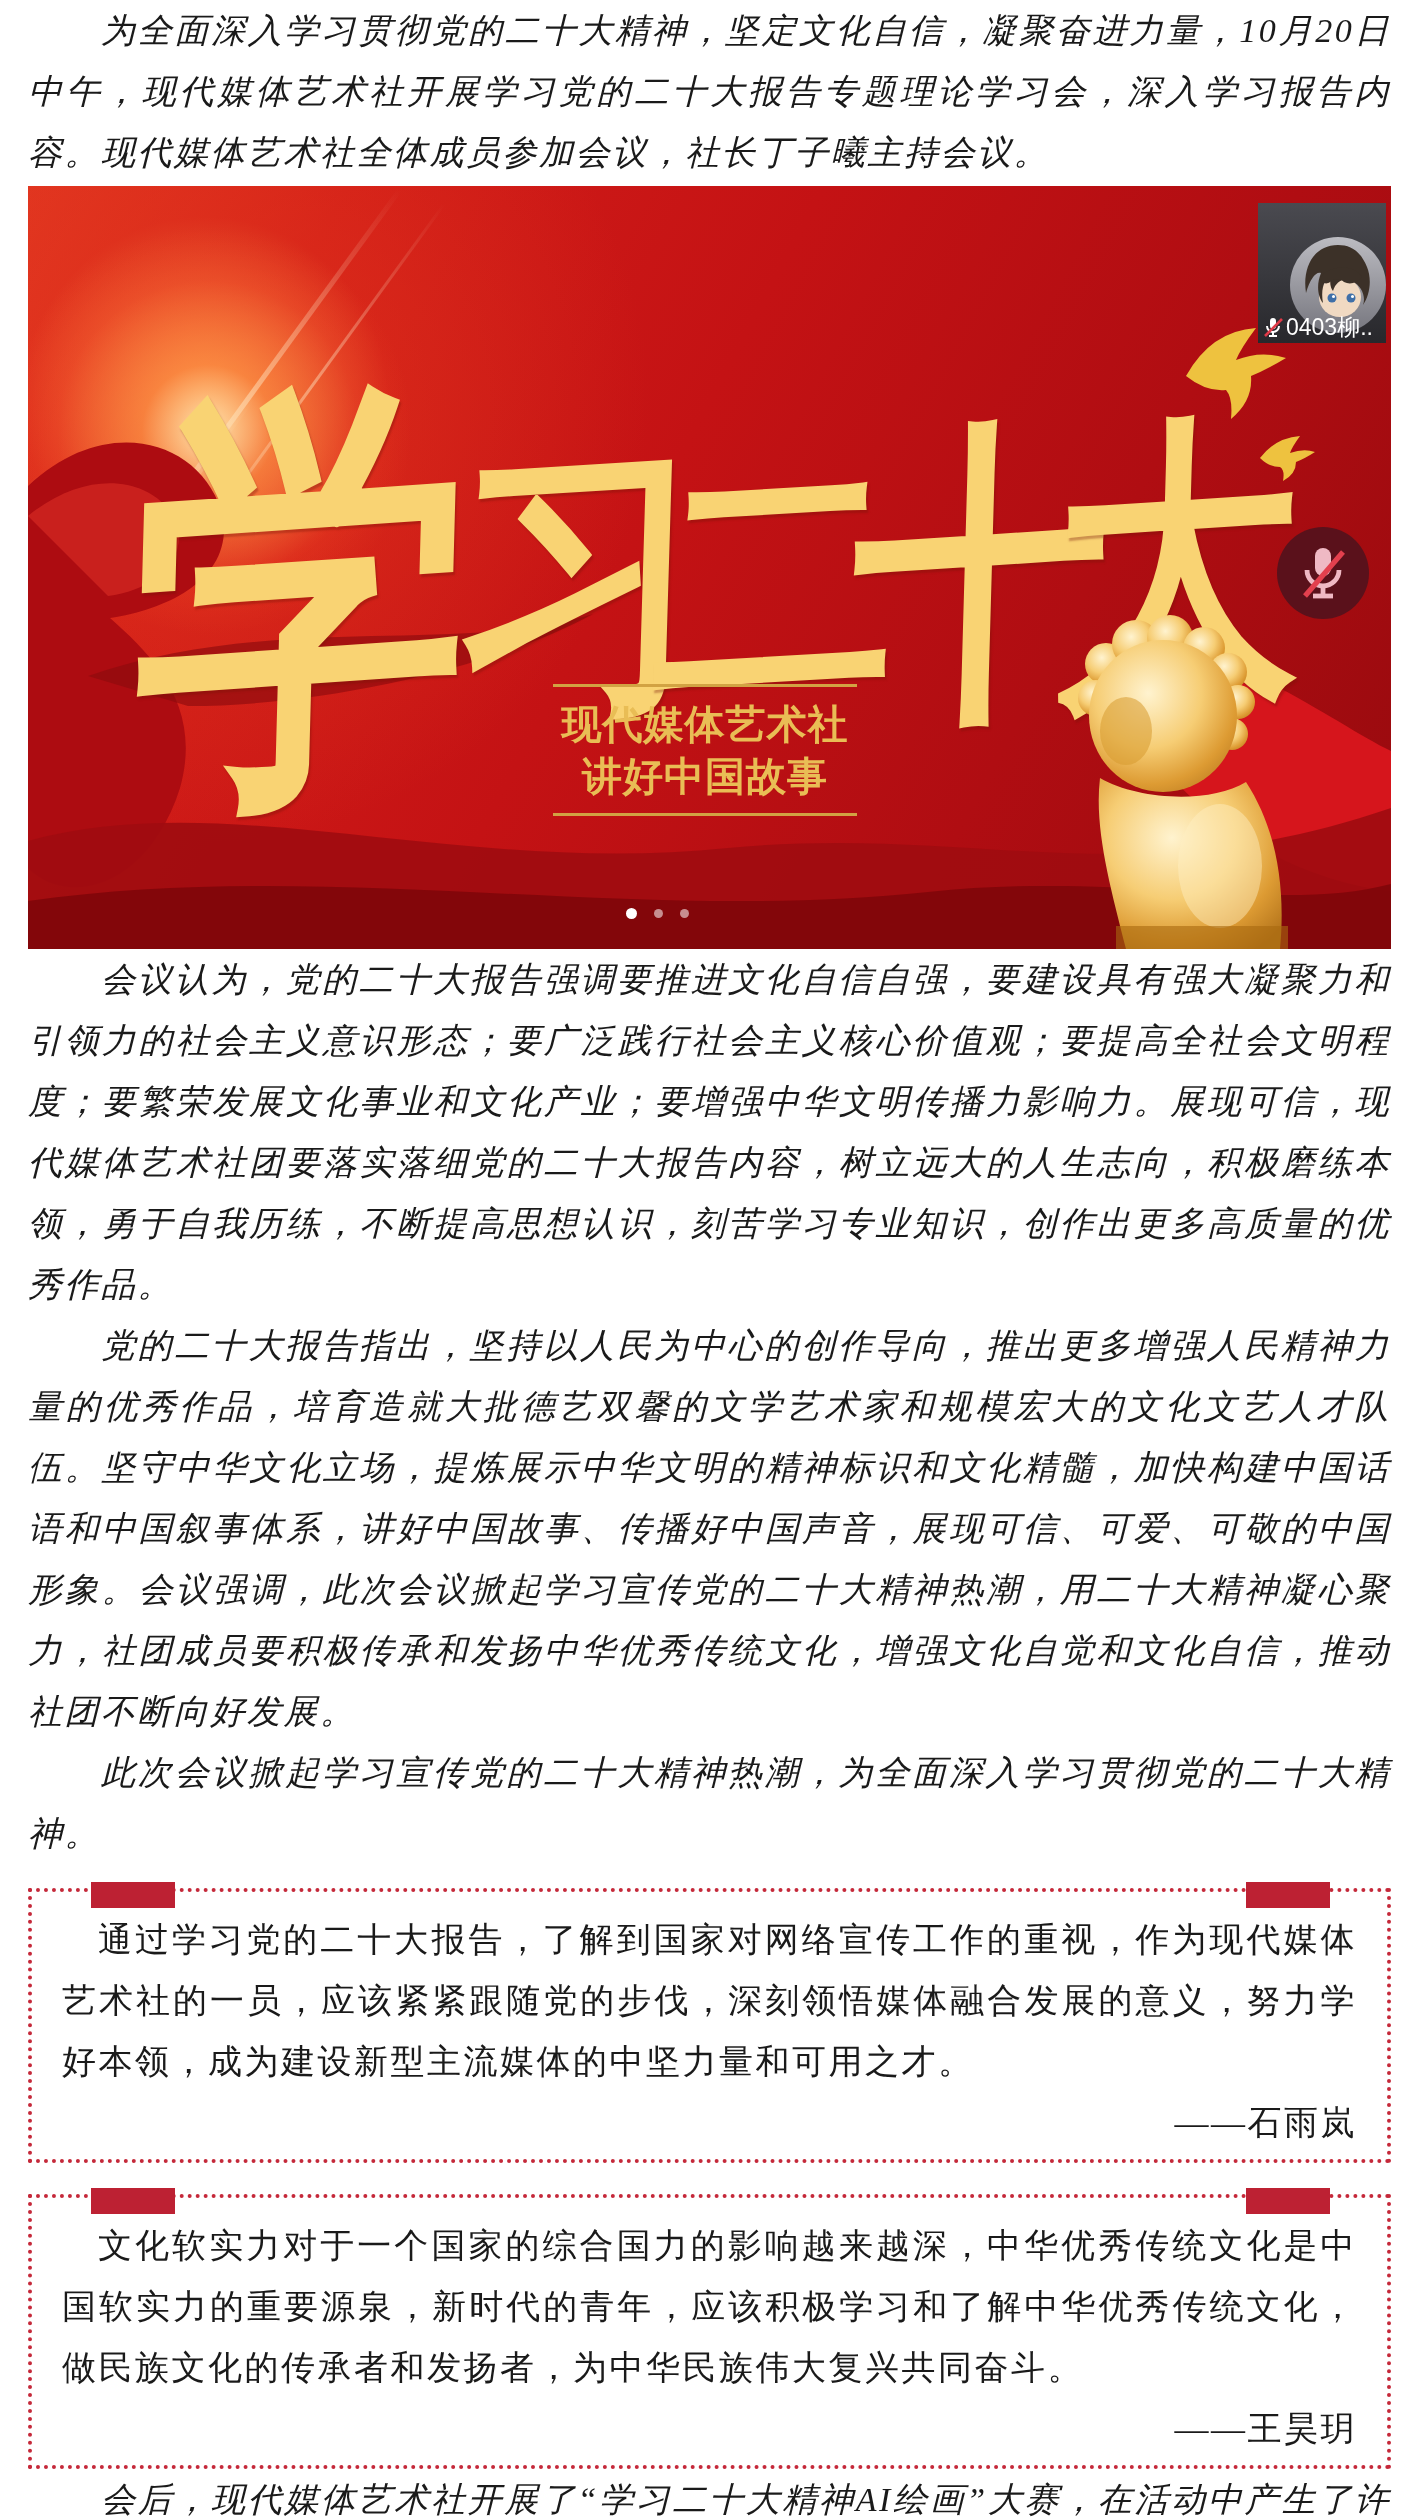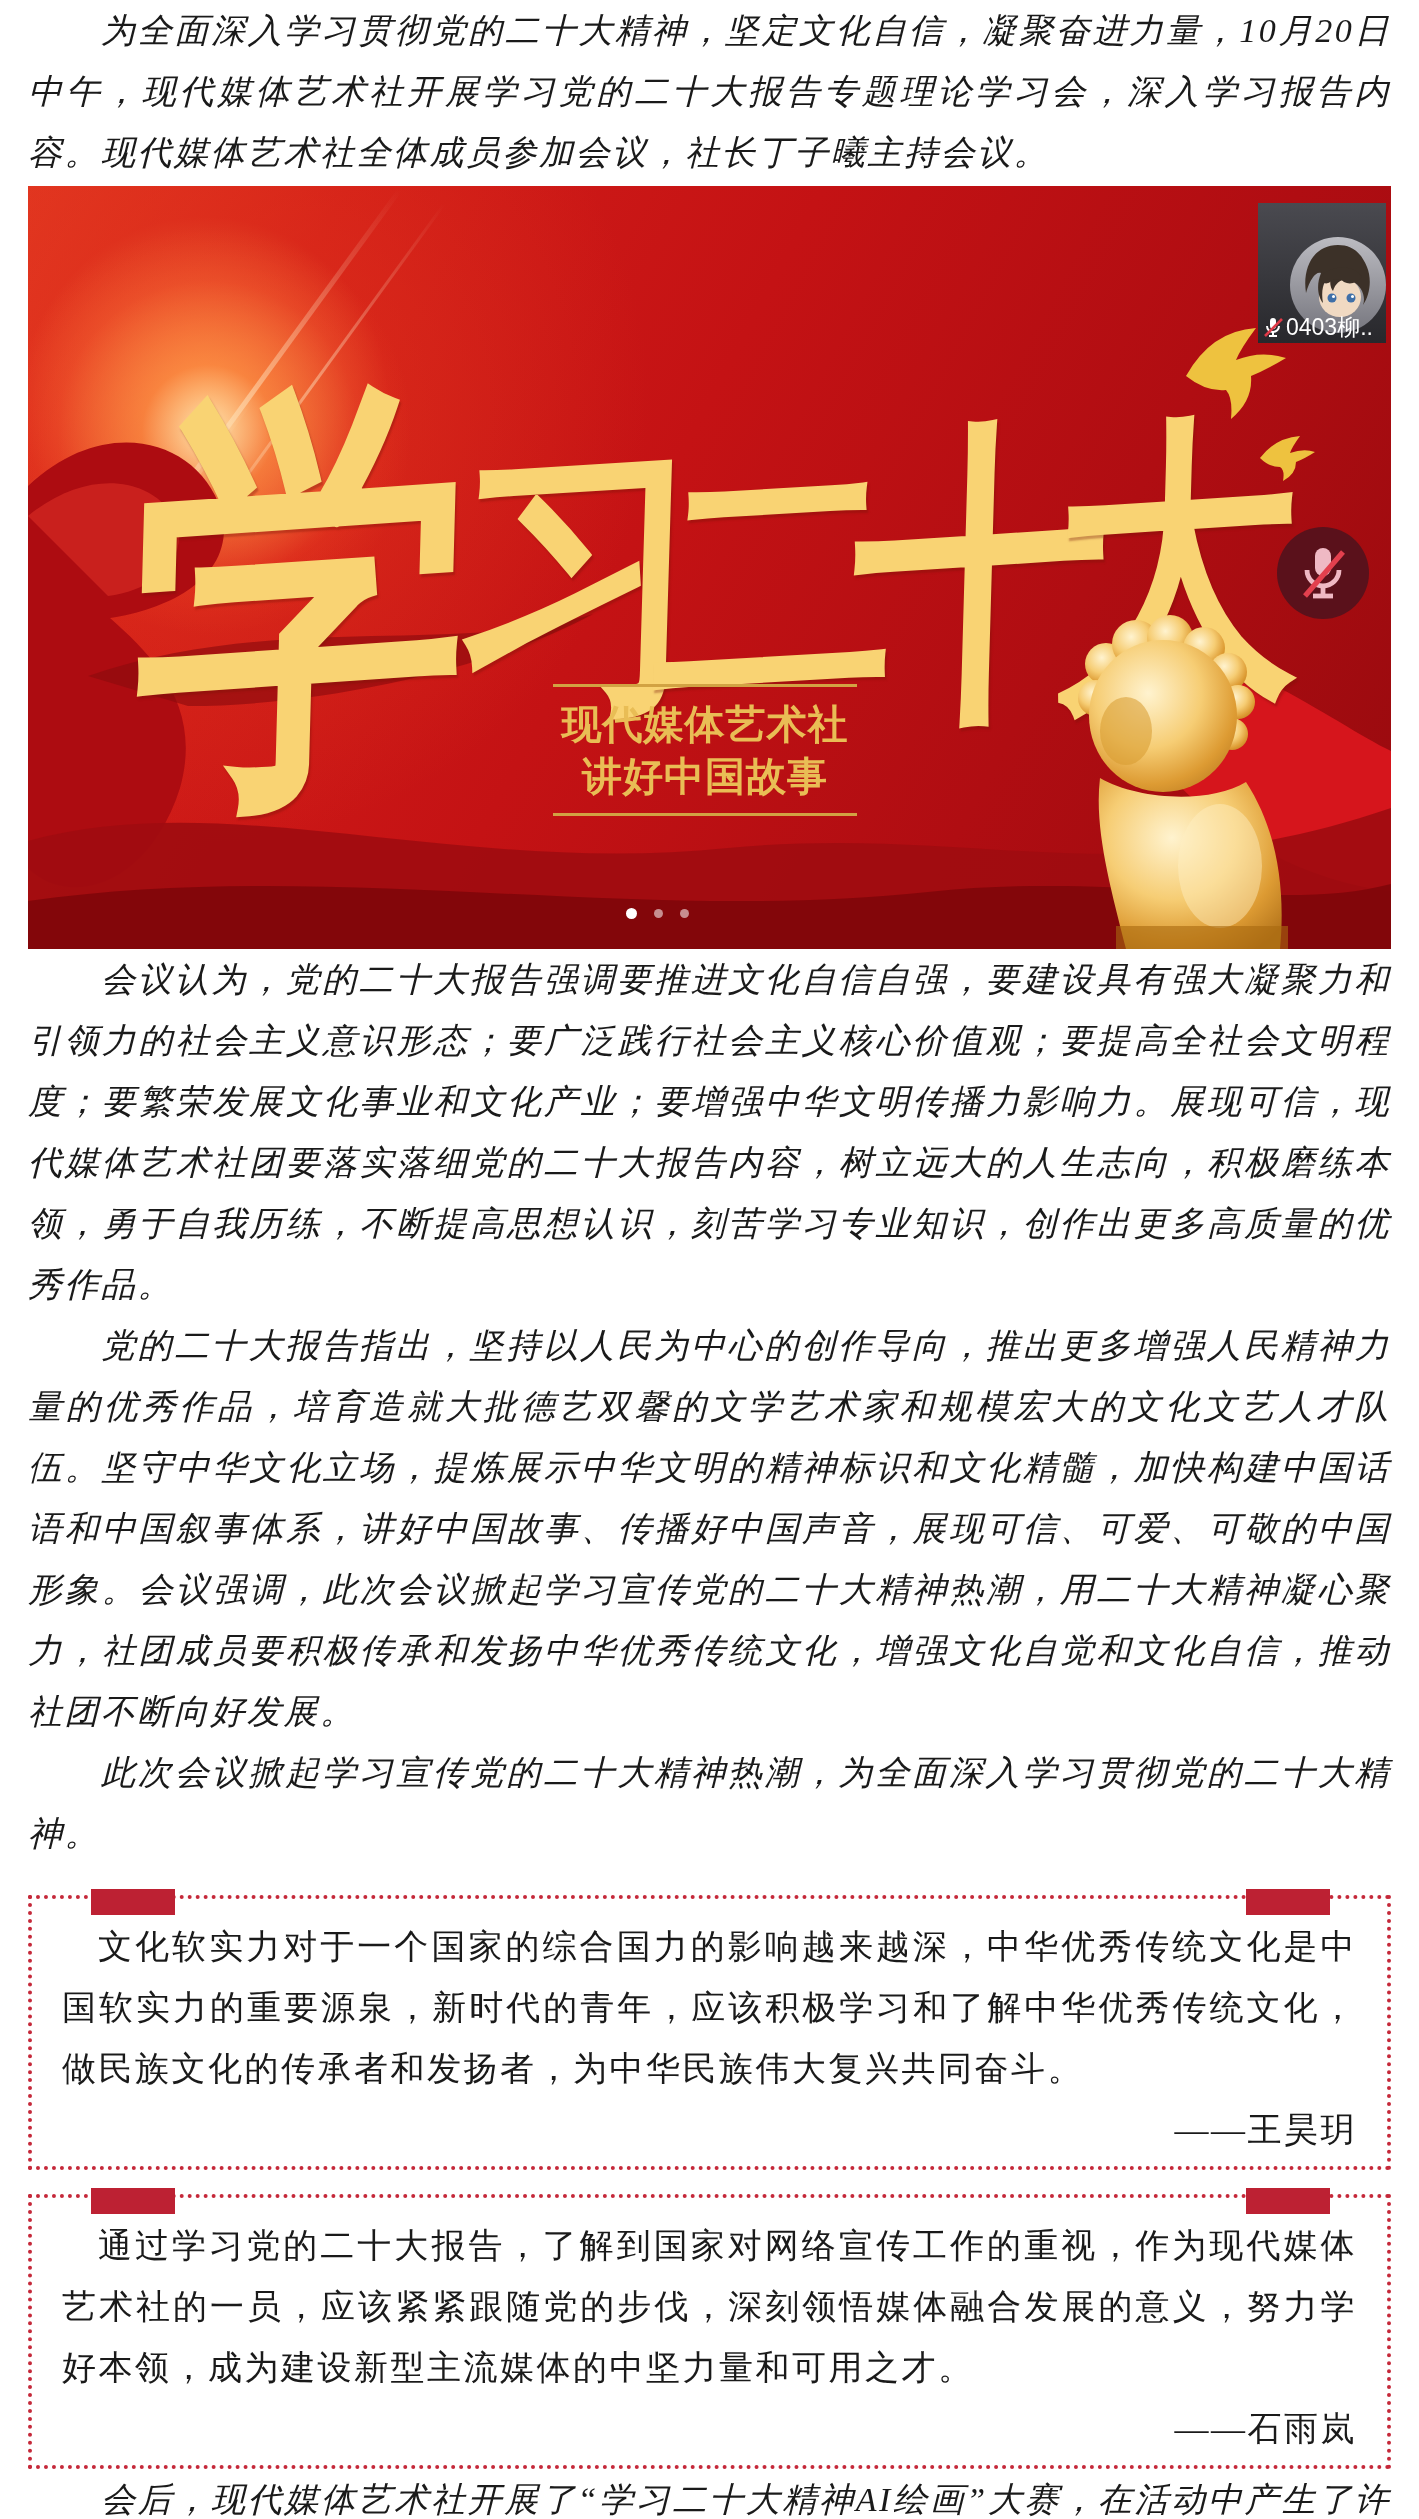--- a/index.html
+++ b/index.html
@@ -201,29 +201,29 @@
       <span class="dot active"></span>
       <span class="dot"></span>
       <span class="dot"></span>
     </div>
   </div>
 
   <p class="para p2">会议认为，党的二十大报告强调要推进文化自信自强，要建设具有强大凝聚力和引领力的社会主义意识形态；要广泛践行社会主义核心价值观；要提高全社会文明程度；要繁荣发展文化事业和文化产业；要增强中华文明传播力影响力。展现可信，现代媒体艺术社团要落实落细党的二十大报告内容，树立远大的人生志向，积极磨练本领，勇于自我历练，不断提高思想认识，刻苦学习专业知识，创作出更多高质量的优秀作品。</p>
   <p class="para">党的二十大报告指出，坚持以人民为中心的创作导向，推出更多增强人民精神力量的优秀作品，培育造就大批德艺双馨的文学艺术家和规模宏大的文化文艺人才队伍。坚守中华文化立场，提炼展示中华文明的精神标识和文化精髓，加快构建中国话语和中国叙事体系，讲好中国故事、传播好中国声音，展现可信、可爱、可敬的中国形象。会议强调，此次会议掀起学习宣传党的二十大精神热潮，用二十大精神凝心聚力，社团成员要积极传承和发扬中华优秀传统文化，增强文化自觉和文化自信，推动社团不断向好发展。</p>
   <p class="para p4">此次会议掀起学习宣传党的二十大精神热潮，为全面深入学习贯彻党的二十大精神。</p>
 
+  <div class="quote-box">
+    <span class="tape left"></span>
+    <span class="tape right"></span>
+    <p class="q-body">通过学习党的二十大报告，了解到国家对网络宣传工作的重视，作为现代媒体艺术社的一员，应该紧紧跟随党的步伐，深刻领悟媒体融合发展的意义，努力学好本领，成为建设新型主流媒体的中坚力量和可用之才。</p>
+    <div class="q-author">——石雨岚</div>
+  </div>
+
   <div class="quote-box second">
     <span class="tape left"></span>
     <span class="tape right"></span>
     <p class="q-body">文化软实力对于一个国家的综合国力的影响越来越深，中华优秀传统文化是中国软实力的重要源泉，新时代的青年，应该积极学习和了解中华优秀传统文化，做民族文化的传承者和发扬者，为中华民族伟大复兴共同奋斗。</p>
     <div class="q-author">——王昊玥</div>
   </div>
 
-  <div class="quote-box">
-    <span class="tape left"></span>
-    <span class="tape right"></span>
-    <p class="q-body">通过学习党的二十大报告，了解到国家对网络宣传工作的重视，作为现代媒体艺术社的一员，应该紧紧跟随党的步伐，深刻领悟媒体融合发展的意义，努力学好本领，成为建设新型主流媒体的中坚力量和可用之才。</p>
-    <div class="q-author">——石雨岚</div>
-  </div>
-
   <p class="para p5">会后，现代媒体艺术社开展了“学习二十大精神AI绘画”大赛，在活动中产生了许多优秀作品，将于近期择优进行展示。</p>
 
 </div>
 
 </body></html>

